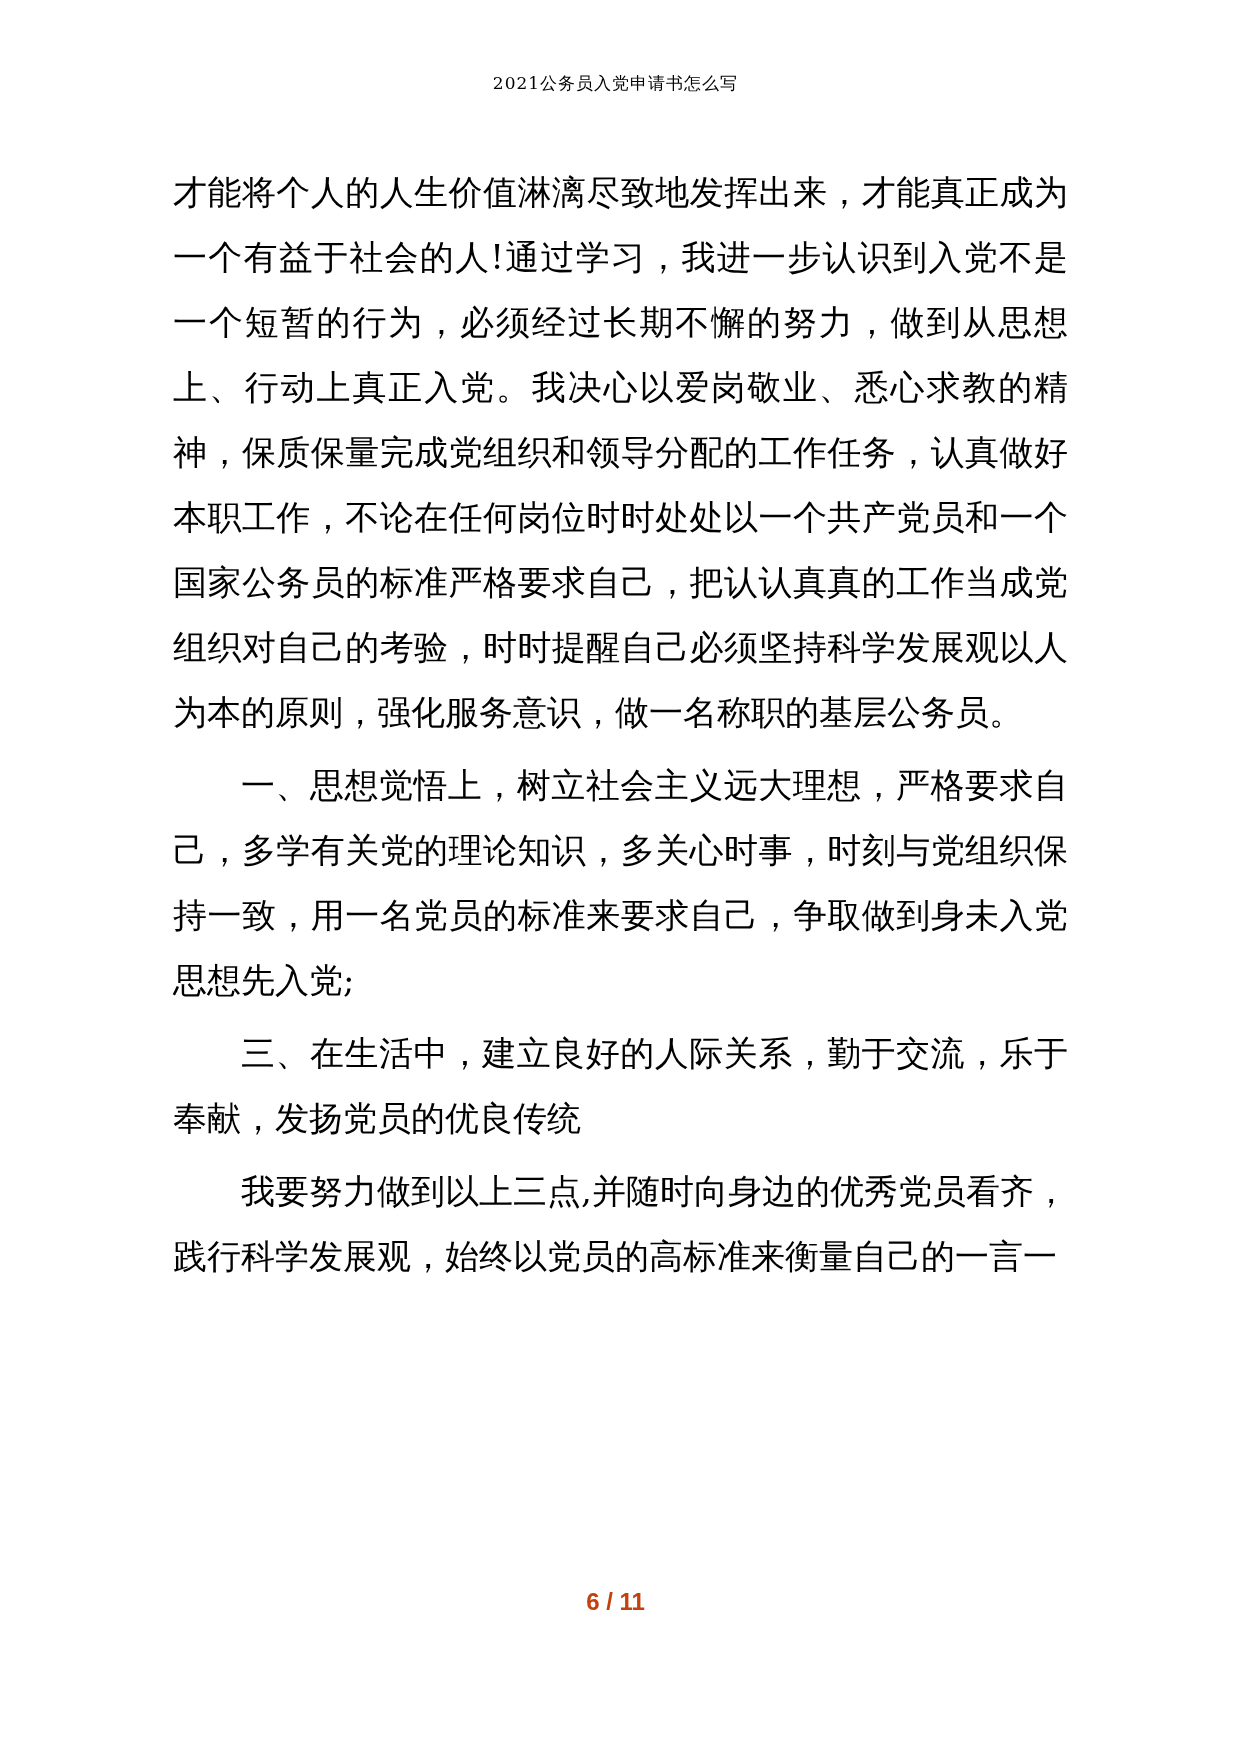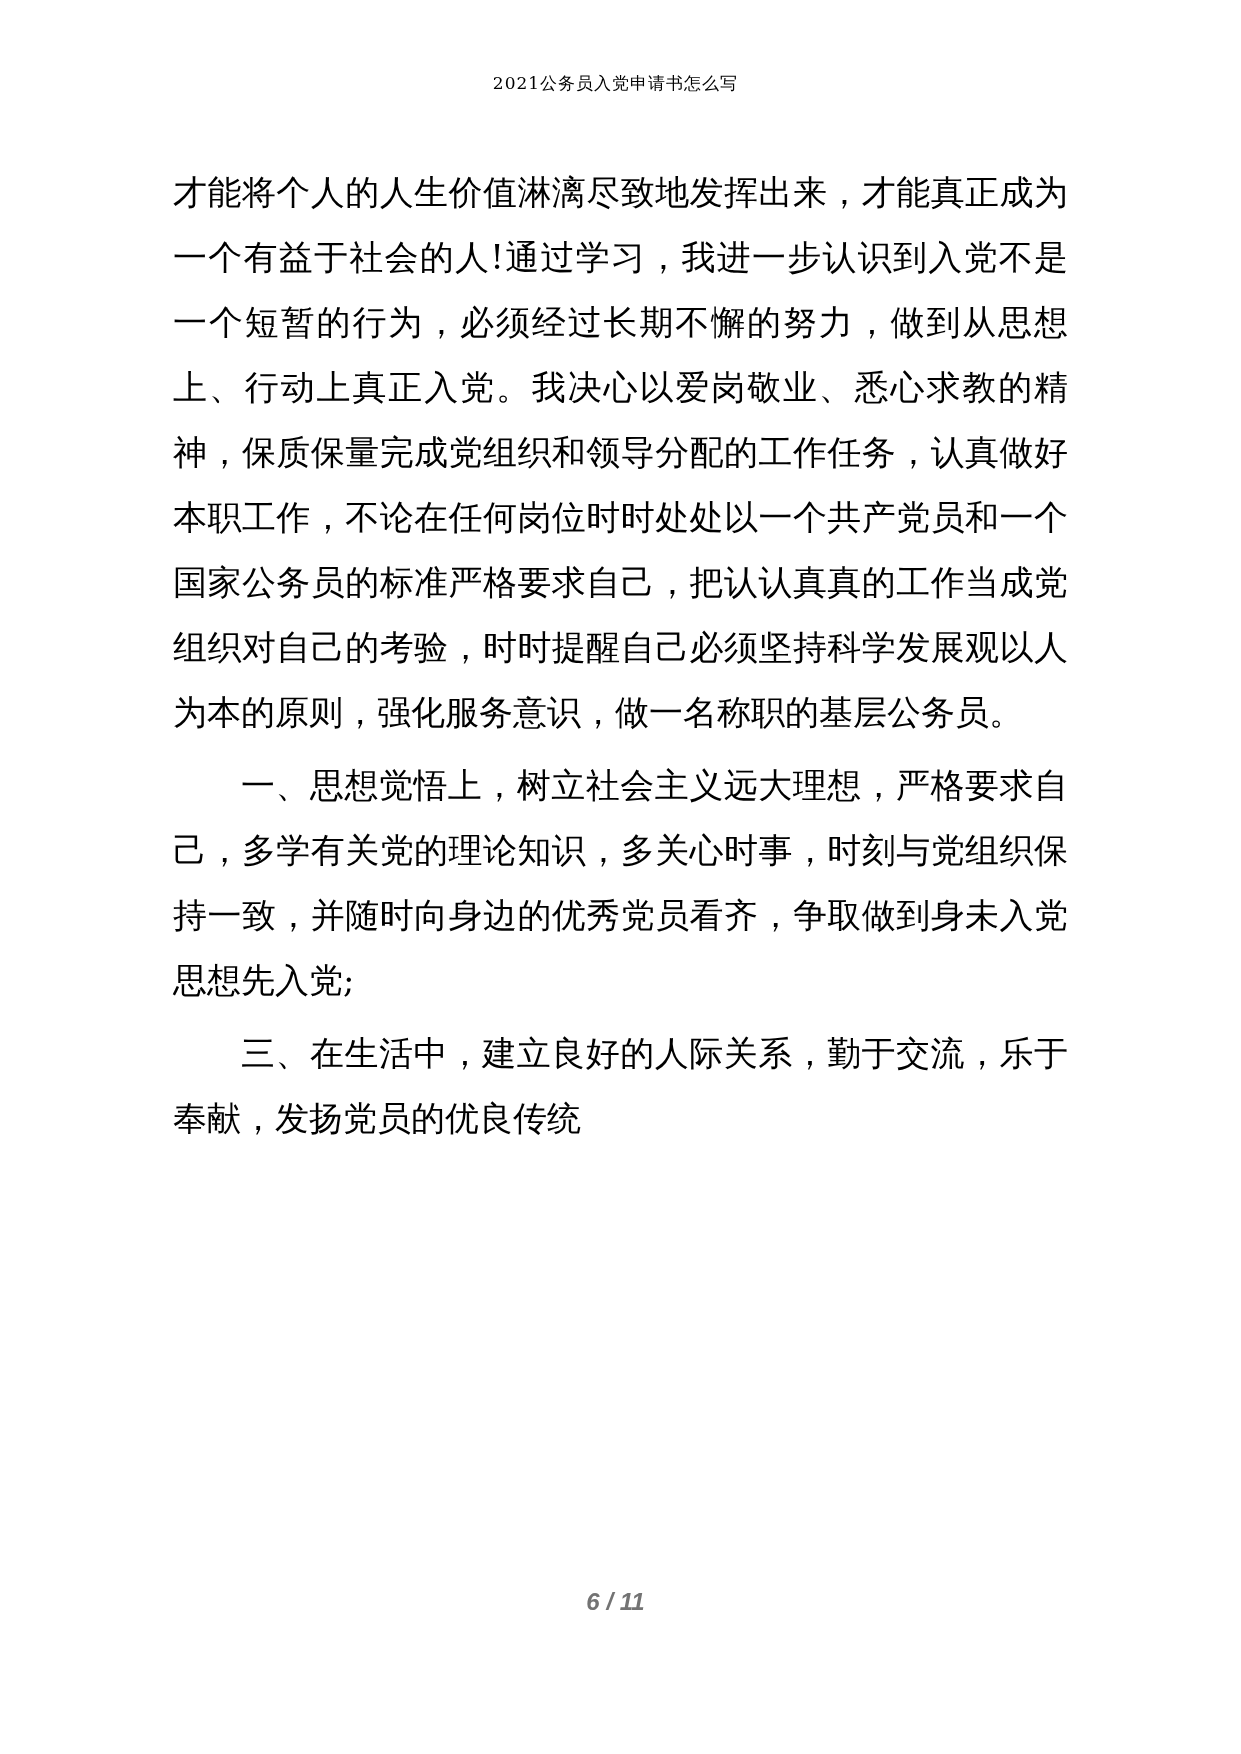--- a/index.html
+++ b/index.html
@@ -46,32 +46,32 @@
   }
   .doc-footer {
     position: absolute;
     top: 1588px;
     left: 0;
     right: 0;
     text-align: center;
     font-family: "Liberation Sans", "DejaVu Sans", sans-serif;
     font-weight: bold;
     font-size: 24px;
-    color: #737373;
-    font-style: italic;
+    color: #c2410c;
   }
 </style>
 </head>
 <body>
 
 <div class="page">
 
   <div class="doc-header">2021公务员入党申请书怎么写</div>
 
   <div class="doc-content">
     <p>才能将个人的人生价值淋漓尽致地发挥出来，才能真正成为一个有益于社会的人!通过学习，我进一步认识到入党不是一个短暂的行为，必须经过长期不懈的努力，做到从思想上、行动上真正入党。我决心以爱岗敬业、悉心求教的精神，保质保量完成党组织和领导分配的工作任务，认真做好本职工作，不论在任何岗位时时处处以一个共产党员和一个国家公务员的标准严格要求自己，把认认真真的工作当成党组织对自己的考验，时时提醒自己必须坚持科学发展观以人为本的原则，强化服务意识，做一名称职的基层公务员。</p>
-    <p class="indent">一、思想觉悟上，树立社会主义远大理想，严格要求自己，多学有关党的理论知识，多关心时事，时刻与党组织保持一致，并随时向身边的优秀党员看齐，争取做到身未入党思想先入党;</p>
+    <p class="indent">一、思想觉悟上，树立社会主义远大理想，严格要求自己，多学有关党的理论知识，多关心时事，时刻与党组织保持一致，用一名党员的标准来要求自己，争取做到身未入党思想先入党;</p>
     <p class="indent">三、在生活中，建立良好的人际关系，勤于交流，乐于奉献，发扬党员的优良传统</p>
+    <p class="indent">我要努力做到以上三点,并随时向身边的优秀党员看齐，践行科学发展观，始终以党员的高标准来衡量自己的一言一</p>
   </div>
 
   <div class="doc-footer">6 / 11</div>
 
 </div>
 
 </body></html>

